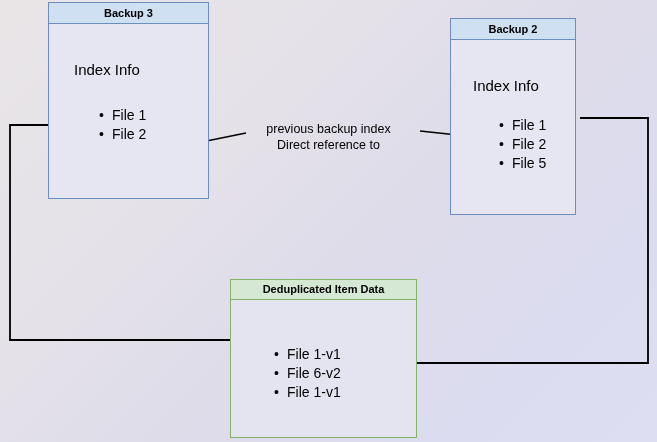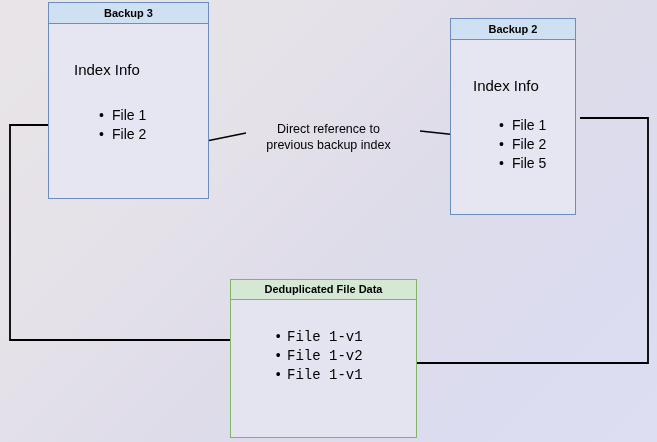--- a/index.html
+++ b/index.html
@@ -148,28 +148,28 @@
       <div class="index-title" style="left:22px; top:37px;">Index Info</div>
       <ul class="file-list" style="left:48px; top:76px;">
         <li>File 1</li>
         <li>File 2</li>
         <li>File 5</li>
       </ul>
     </div>
   </div>
 
   <div class="node node-green" style="left:230px; top:279px; width:187px; height:159px;">
-    <div class="node-header header-green">Deduplicated File Data</div>
+    <div class="node-header header-green">Deduplicated Item Data</div>
     <div class="node-body">
-      <ul class="file-list" style="left:43px; top:28px;font-family:Liberation Mono, monospace;">
+      <ul class="file-list" style="left:43px; top:45px;">
         <li>File 1-v1</li>
-        <li>File 1-v2</li>
+        <li>File 6-v2</li>
         <li>File 1-v1</li>
       </ul>
     </div>
   </div>
 
   <div class="center-label" style="left:247px; top:121px; width:163px;">
+    <div>previous backup index</div>
     <div>Direct reference to</div>
-    <div>previous backup index</div>
   </div>
 
 </div>
 
 </body></html>

